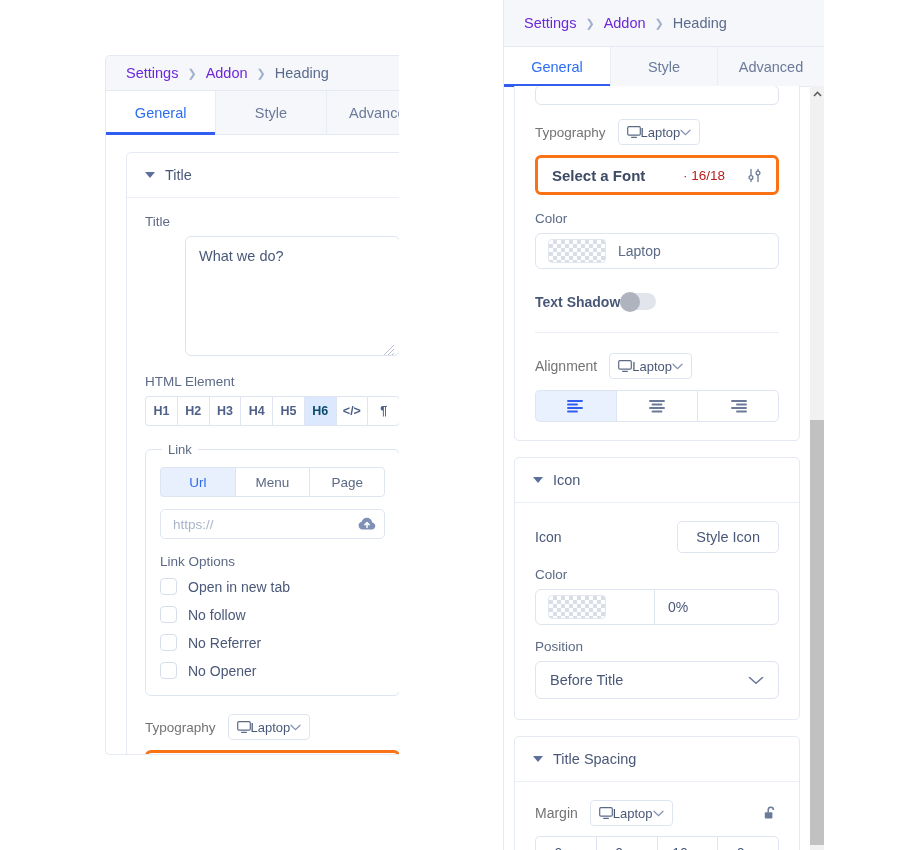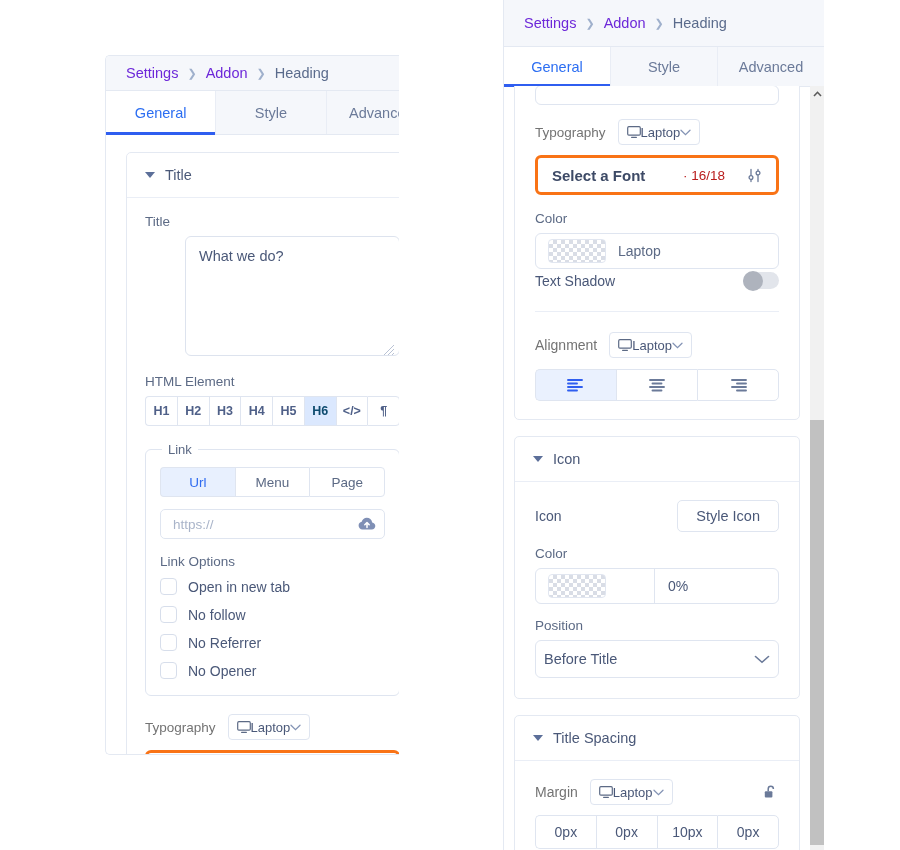--- a/index.html
+++ b/index.html
@@ -131,21 +131,21 @@
   }
   .swatch{
     width:56px;height:22px;margin:0 12px;border-radius:4px;border:1px solid #e1e6f0;flex:none;
     background-image:
       linear-gradient(45deg,#d9dde6 25%,transparent 25%,transparent 75%,#d9dde6 75%),
       linear-gradient(45deg,#d9dde6 25%,transparent 25%,transparent 75%,#d9dde6 75%);
     background-size:8px 8px;background-position:0 0,4px 4px;background-color:#fff;
   }
   .color-text{font-size:14px;color:#5c6a85;}
 
-  .shadow-row{display:flex;align-items:center;justify-content:space-between;margin-top:3px;}
+  .shadow-row{display:flex;align-items:center;margin-top:24px;font-weight:bold;}
   .shadow-label{font-size:14px;color:#4a5878;}
   .toggle{width:36px;height:17px;border-radius:9px;background:#e2e5eb;position:relative;cursor:pointer;flex:none;}
   .toggle .knob{position:absolute;left:0;top:-1.5px;width:20px;height:20px;border-radius:50%;background:#aeb3bd;}
 
   .sep{height:1px;background:#eaeef6;margin:22px 0 0 0;}
 
   .align-row{display:flex;align-items:center;gap:12px;margin-top:20px;}
   .align-seg{display:flex;margin-top:11px;}
   .align-btn{
     flex:1;height:30px;border:1px solid #dfe5f0;border-right:none;
@@ -161,21 +161,21 @@
     border:1px solid #dfe5f0;border-radius:5px;height:32px;padding:0 18px;background:#fff;
     font-size:14.5px;color:#4a5878;cursor:pointer;font-family:"Liberation Sans",sans-serif;
     display:flex;align-items:center;
   }
   .opacity-row{display:flex;align-items:stretch;height:34px;border:1px solid #dfe5f0;border-radius:6px;overflow:hidden;background:#fff;}
   .opacity-left{width:118px;display:flex;align-items:center;border-right:1px solid #dfe5f0;}
   .opacity-val{flex:1;display:flex;align-items:center;padding-left:13px;font-size:14px;color:#4a5878;}
 
   .pos-select{
     display:flex;align-items:center;height:36px;border:1px solid #dfe5f0;border-radius:6px;
-    padding:0 8px;cursor:pointer;background:#fff;justify-content:space-between;
+    padding:0 14px;cursor:pointer;background:#fff;justify-content:space-between;
   }
   .pos-text{font-size:14.5px;color:#4a5878;}
 
   .spacing-row{display:flex;align-items:center;gap:12px;position:relative;}
   .lock{position:absolute;right:2px;line-height:0;}
   .box4{display:flex;margin-top:10px;}
   .box4 .b{
     flex:1;height:32px;border:1px solid #dfe5f0;border-right:none;
     display:flex;align-items:center;justify-content:center;
     font-size:14px;color:#4a5878;background:#fff;cursor:text;

